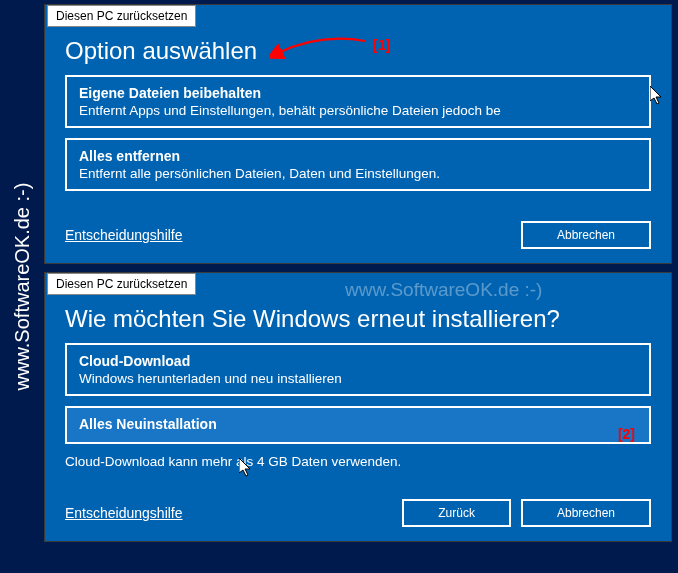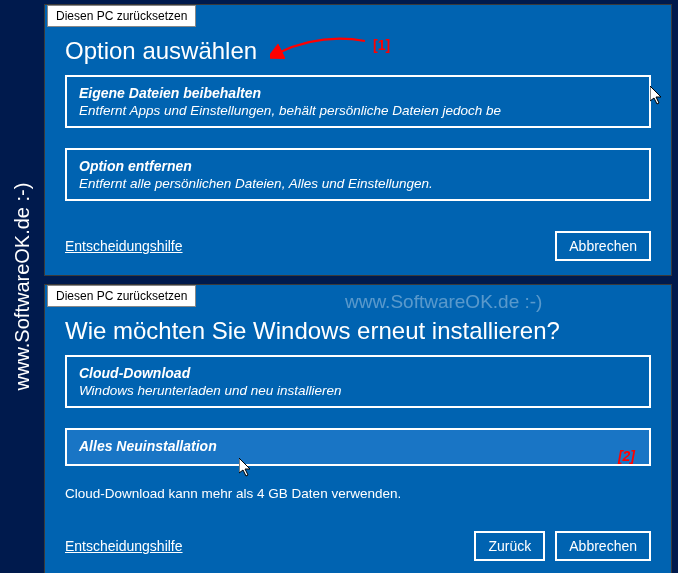--- a/index.html
+++ b/index.html
@@ -51,24 +51,23 @@
     color: #fff;
   }
   .heading {
     font-size: 24px;
     font-weight: 300;
     margin-bottom: 10px;
   }
   .option {
     border: 2px solid #fff;
     padding: 8px 12px;
-    margin-bottom: 20px;
+    margin-bottom: 10px;
     cursor: pointer;
     position: relative;
-    font-style: italic;
   }
   .option.highlight {
     background: #1975c5;
   }
   .option-title {
     font-weight: 600;
     font-size: 14px;
     margin-bottom: 2px;
   }
   .option-desc {
@@ -92,22 +91,22 @@
     cursor: pointer;
   }
   .buttons {
     display: flex;
     gap: 10px;
   }
   .btn {
     border: 2px solid #fff;
     color: #fff;
     background: transparent;
-    padding: 5px 12px;
-    font-size: 14px;
+    padding: 5px 34px;
+    font-size: 12px;
     cursor: pointer;
     font-family: inherit;
   }
   .annotation {
     position: absolute;
     color: #ff0000;
     font-weight: bold;
     font-size: 14px;
     pointer-events: none;
   }
@@ -143,22 +142,22 @@
     <span class="dialog-title">Diesen PC zurücksetzen</span>
     <div class="dialog-body">
       <div class="heading">Option auswählen</div>
 
       <div class="option">
         <div class="option-title">Eigene Dateien beibehalten</div>
         <div class="option-desc">Entfernt Apps und Einstellungen, behält persönliche Dateien jedoch be</div>
       </div>
 
       <div class="option">
-        <div class="option-title">Option entfernen</div>
-        <div class="option-desc">Entfernt alle persönlichen Dateien, Alles und Einstellungen.</div>
+        <div class="option-title">Alles entfernen</div>
+        <div class="option-desc">Entfernt alle persönlichen Dateien, Daten und Einstellungen.</div>
       </div>
 
       <div class="footer">
         <span class="help-link">Entscheidungshilfe</span>
         <div class="buttons">
           <button class="btn">Abbrechen</button>
         </div>
       </div>
     </div>
 

